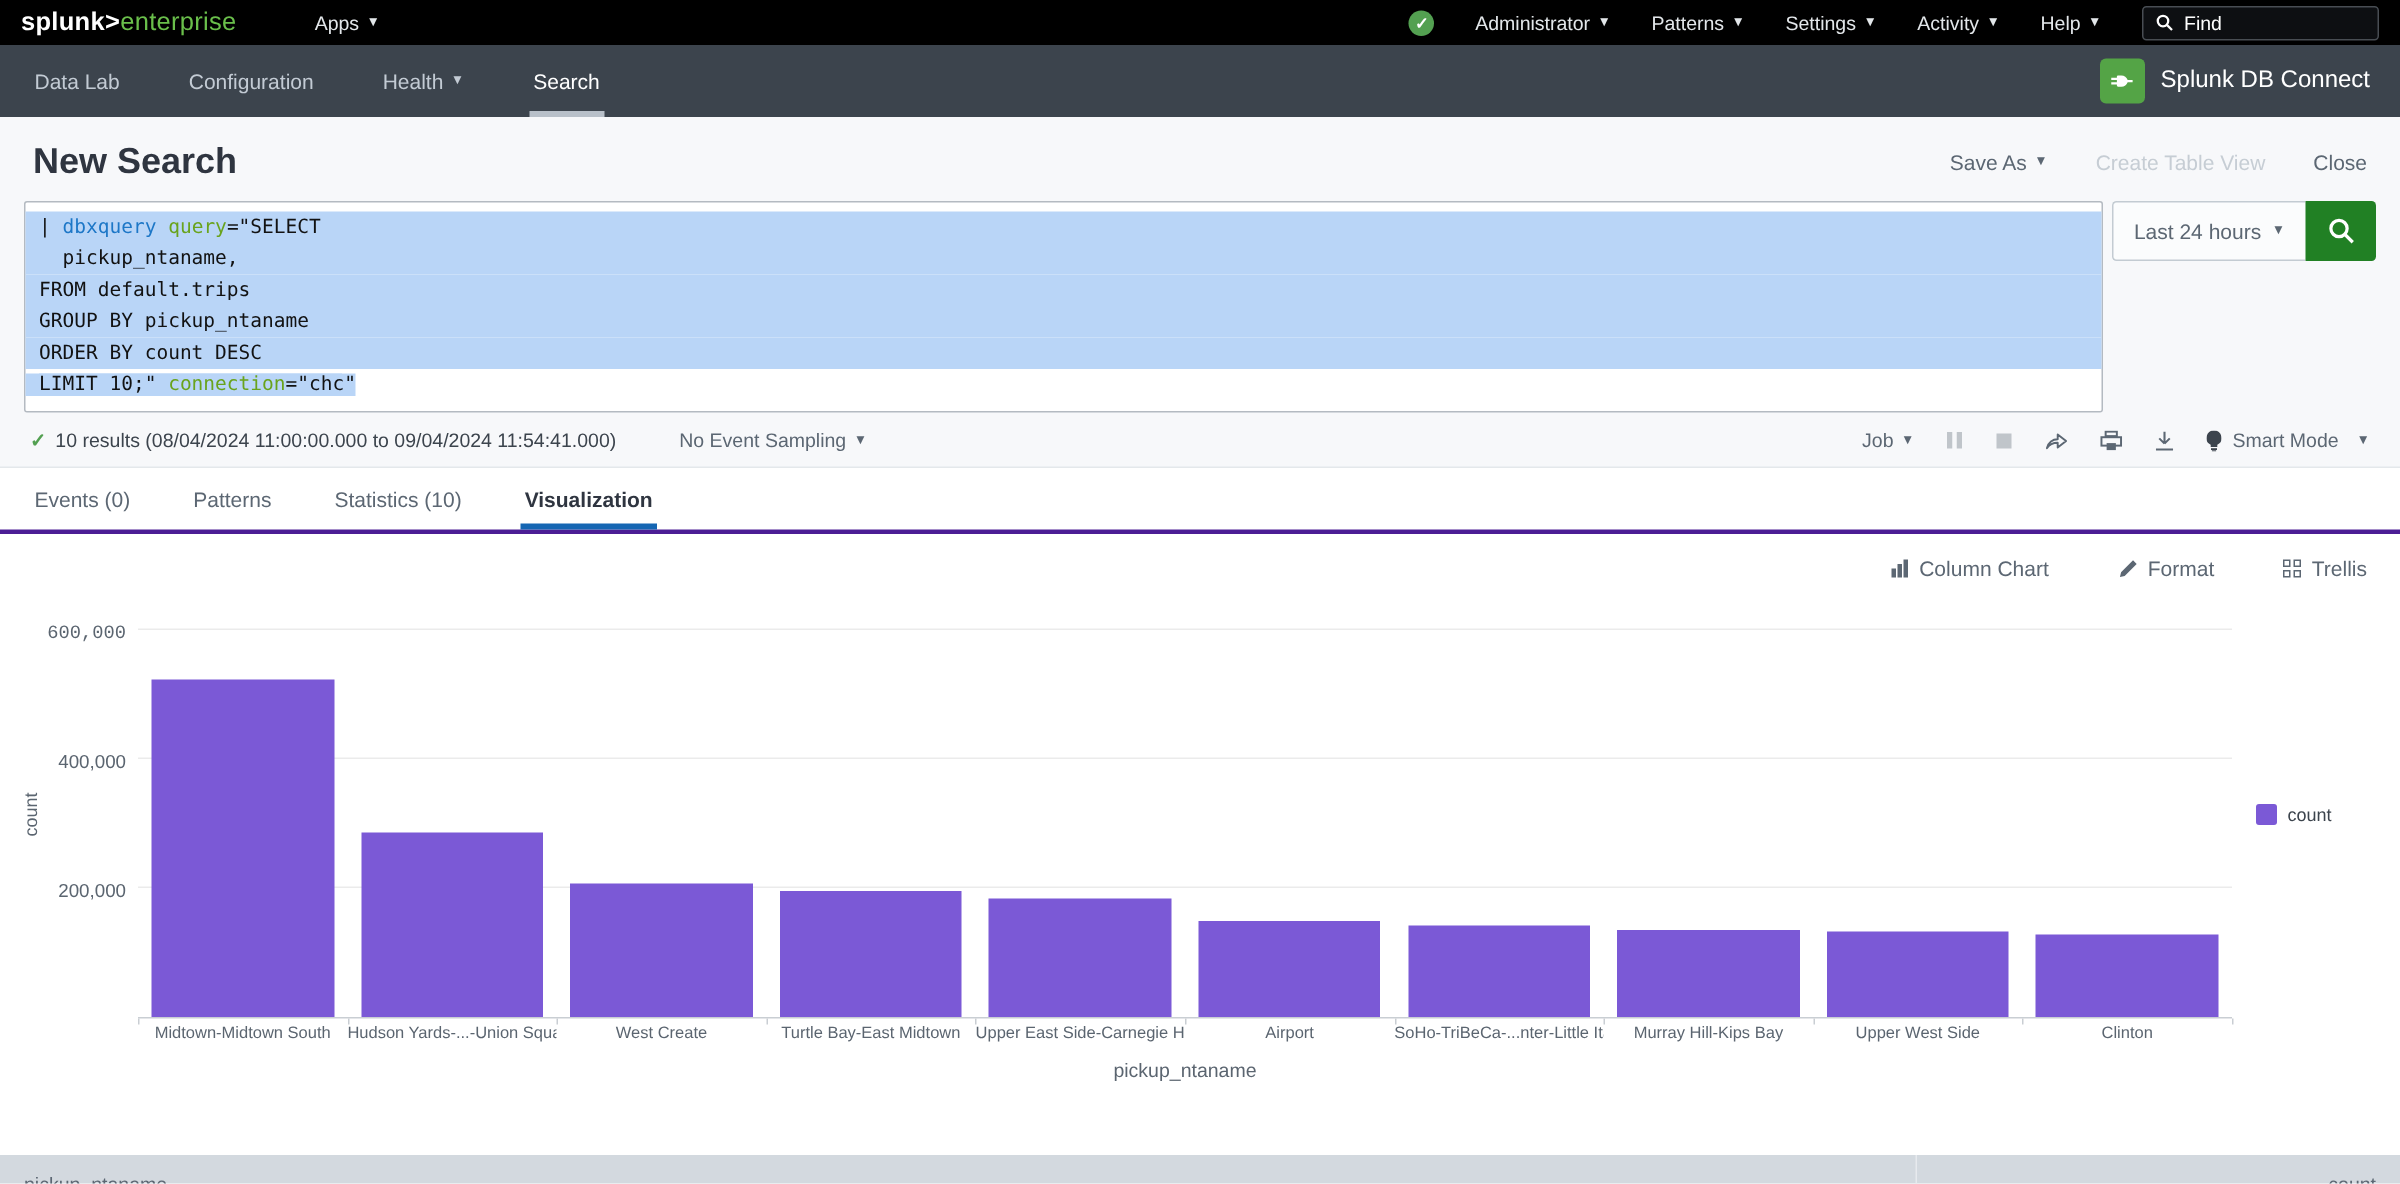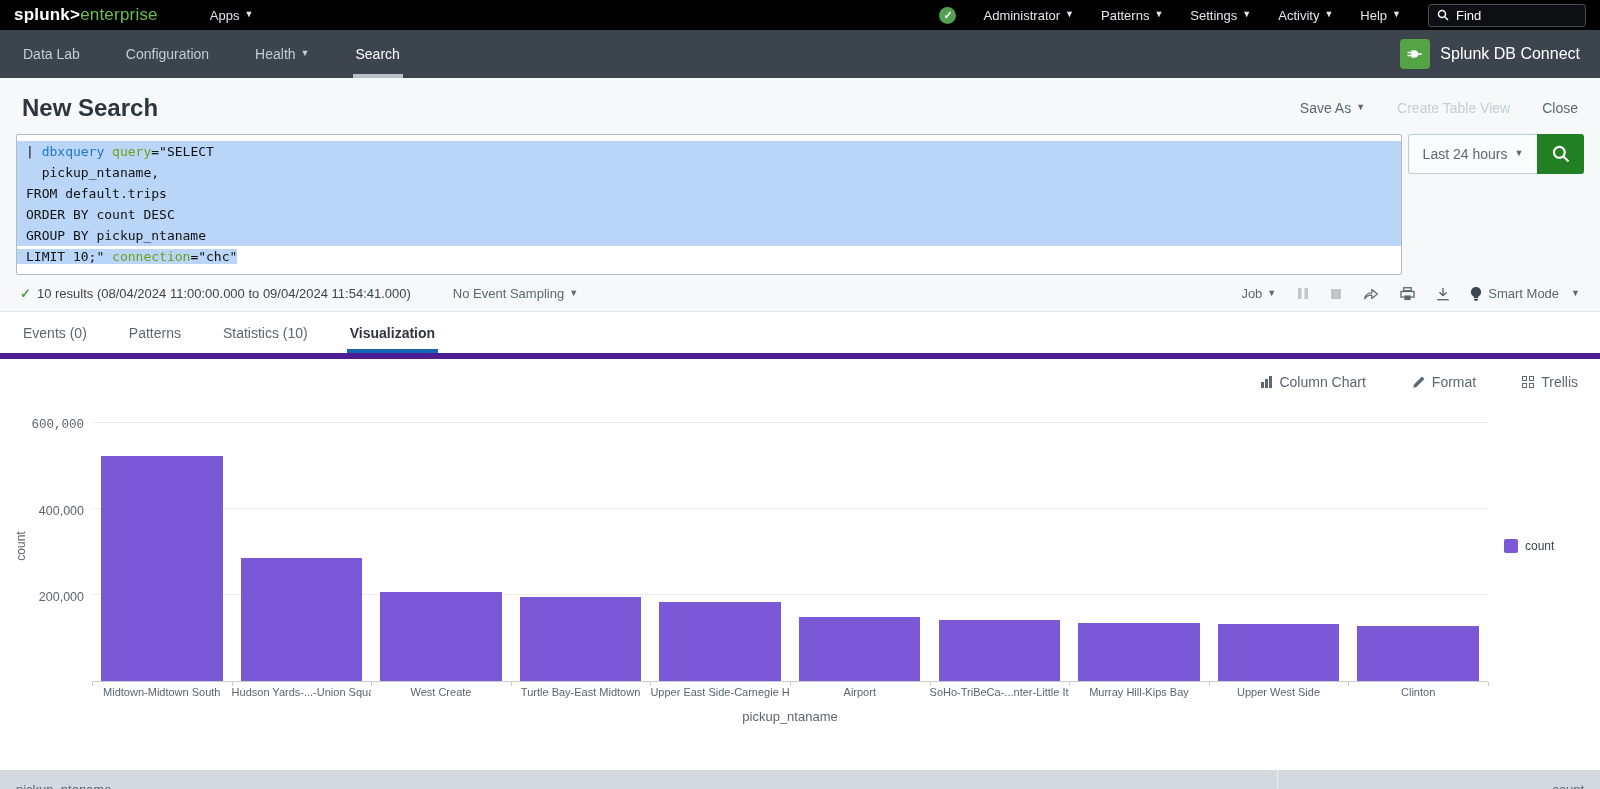--- a/index.html
+++ b/index.html
@@ -57,21 +57,21 @@
   
   .job-row { display:flex; align-items:center; padding:11px 20px 10px 20px; font-size:13px; color:#3c444d; }
   .result-check { color:#53a051; font-weight:bold; margin-right:6px; font-size:13px; }
   .sampling { margin-left:42px; color:#5c6773; display:flex; align-items:center; cursor:pointer; }
   .job-right { margin-left:auto; display:flex; align-items:center; gap:21px; color:#5c6773; }
   .job-right .ctl { display:flex; align-items:center; cursor:pointer; }
   .icon-dim svg { opacity:.35; }
   .smart { display:flex; align-items:center; gap:7px; cursor:pointer; }
 
   
-  .tabs-row { background:#fff; border-bottom:6px solid #4c1d95; display:flex; padding:0 20px; font-size:14px; color:#5c6773; }
+  .tabs-row { background:#fff; border-bottom:3px solid #4c1d95; display:flex; padding:0 20px; font-size:14px; color:#5c6773; }
   .tab { height:41px; display:flex; align-items:center; padding:0 3px; margin-right:36px; position:relative; cursor:pointer; white-space:nowrap; }
   .tab.active { color:#2f3540; font-weight:bold; }
   .tab.active::after { content:""; position:absolute; left:0; right:0; bottom:0; height:4px; background:#1566b3; }
 
   
   .controls-row { display:flex; align-items:center; padding:15px 22px 8px 22px; gap:46px; font-size:14px; color:#5c6773; background:#fff;justify-content:flex-end; }
   .controls-row .ctl { display:flex; align-items:center; gap:7px; cursor:pointer; }
   .colchart-icon { display:flex; align-items:flex-end; gap:1px; height:12px; }
   .colchart-icon i { display:block; width:3px; background:#5c6773; }
   .trellis-icon { display:grid; grid-template-columns:5px 5px; grid-gap:2px; }
@@ -194,22 +194,22 @@
         <span>Close</span>
       </div>
     </div>
   </div>
 
   <div class="search-row">
     <div class="query-box" id="query-box">
         <div class="code-line full"><span class="tok-p">| </span><span class="tok-b">dbxquery</span><span class="tok-p"> </span><span class="tok-g">query</span><span class="tok-p">="SELECT</span></div>
         <div class="code-line full"><span class="tok-p">  pickup_ntaname,</span></div>
         <div class="code-line full"><span class="tok-p">FROM default.trips</span></div>
+        <div class="code-line full"><span class="tok-p">GROUP BY pickup_ntaname</span></div>
         <div class="code-line full"><span class="tok-p">ORDER BY count DESC</span></div>
-        <div class="code-line full"><span class="tok-p">GROUP BY pickup_ntaname</span></div>
         <div class="code-line"><span class="sel-part"><span class="tok-p">LIMIT 10;" </span><span class="tok-g">connection</span><span class="tok-p">="chc"</span></span></div>
       </div>
     <div class="time-picker">
       <span>Last 24 hours</span>
       <span class="caret">▼</span>
     </div>
     <button class="search-btn">
       <span>
         <svg width="20" height="20" viewBox="0 0 24 24" fill="none" stroke="#fff" stroke-width="2.6">
             <circle cx="10" cy="10" r="6.5"></circle>

